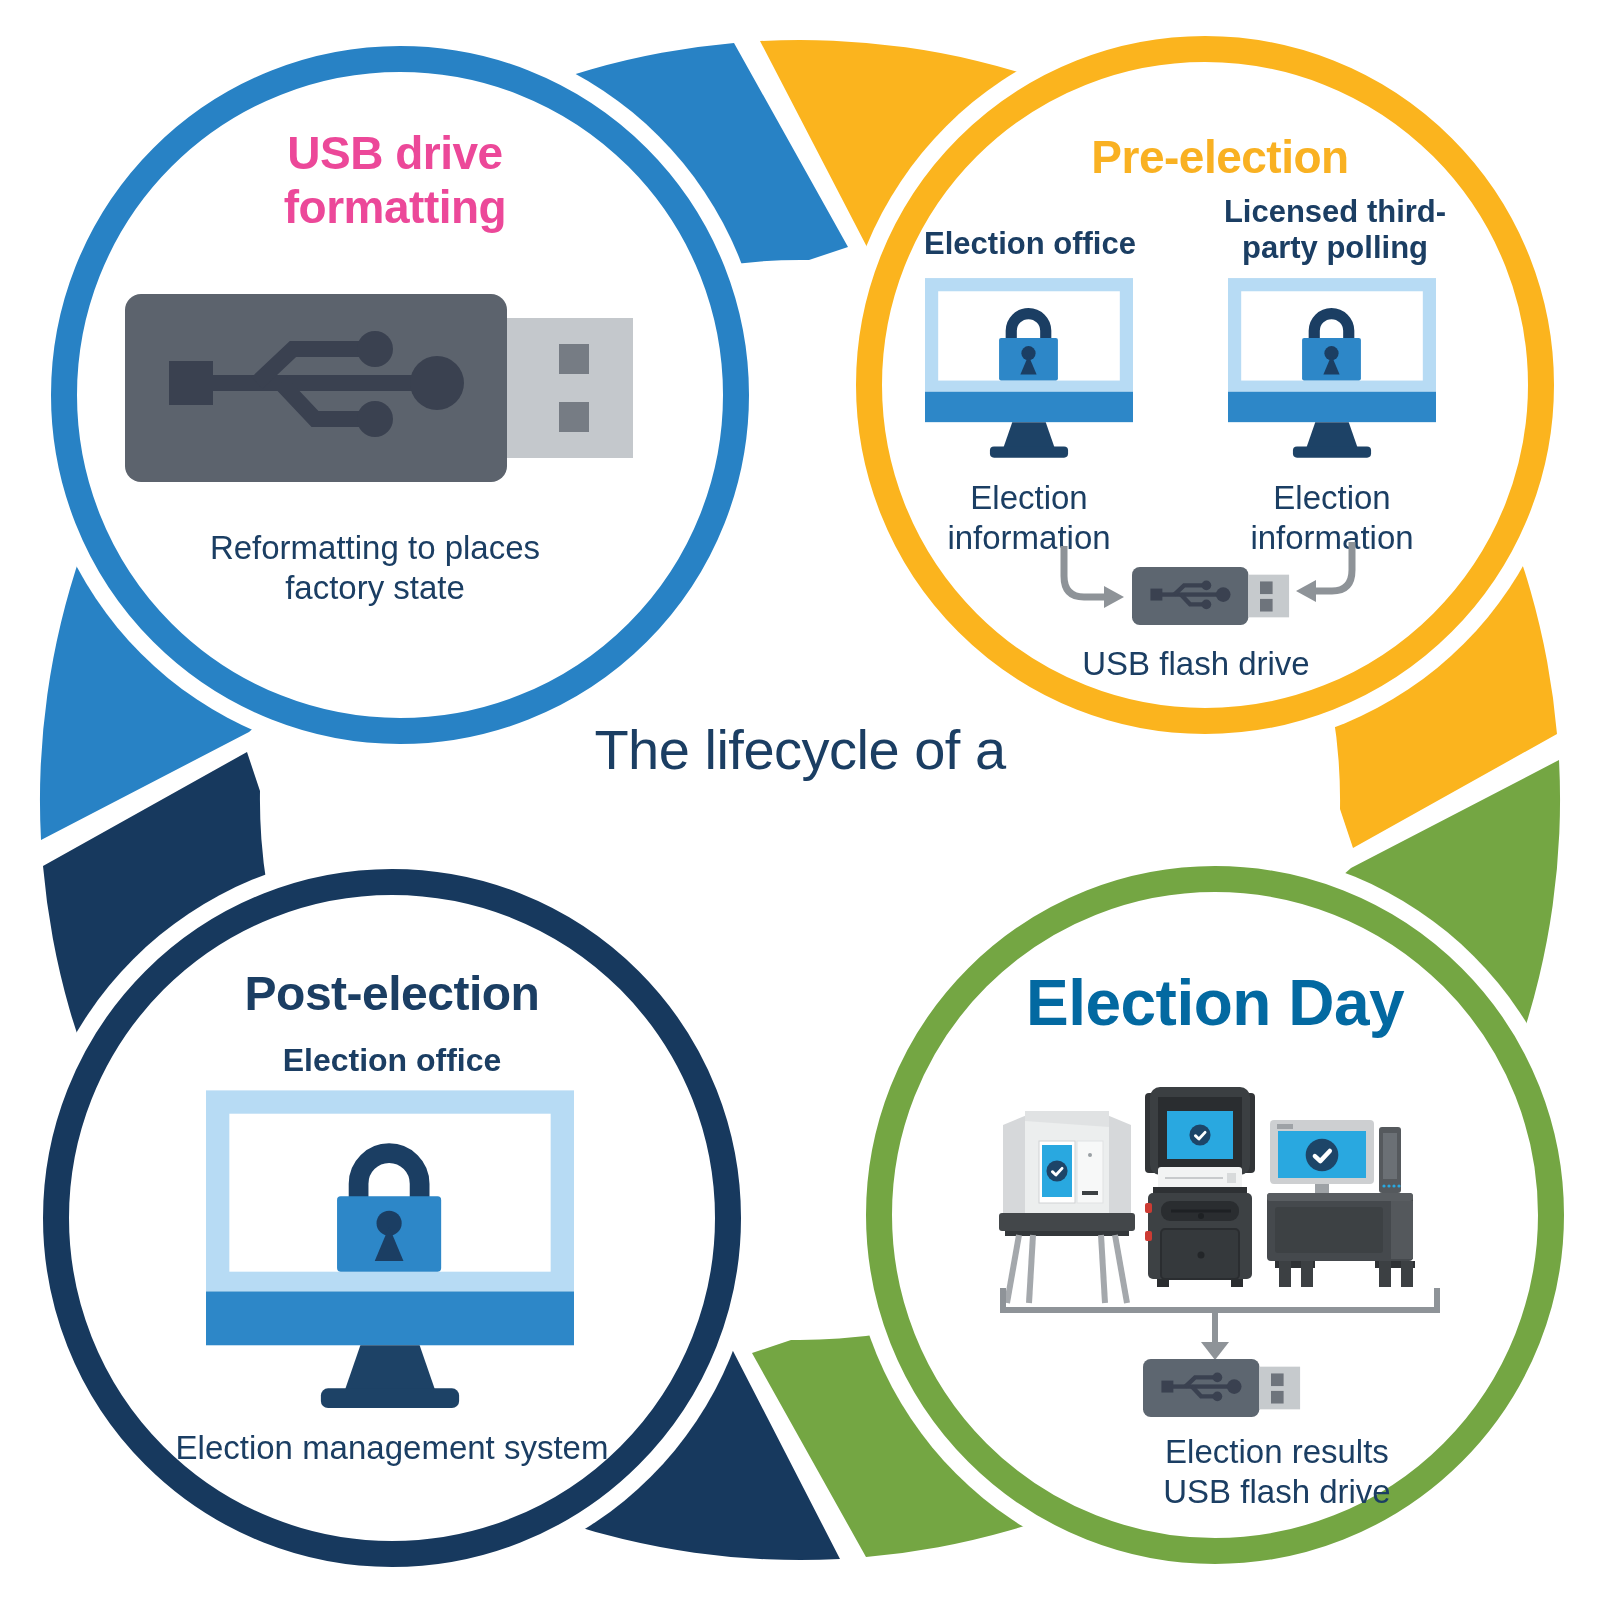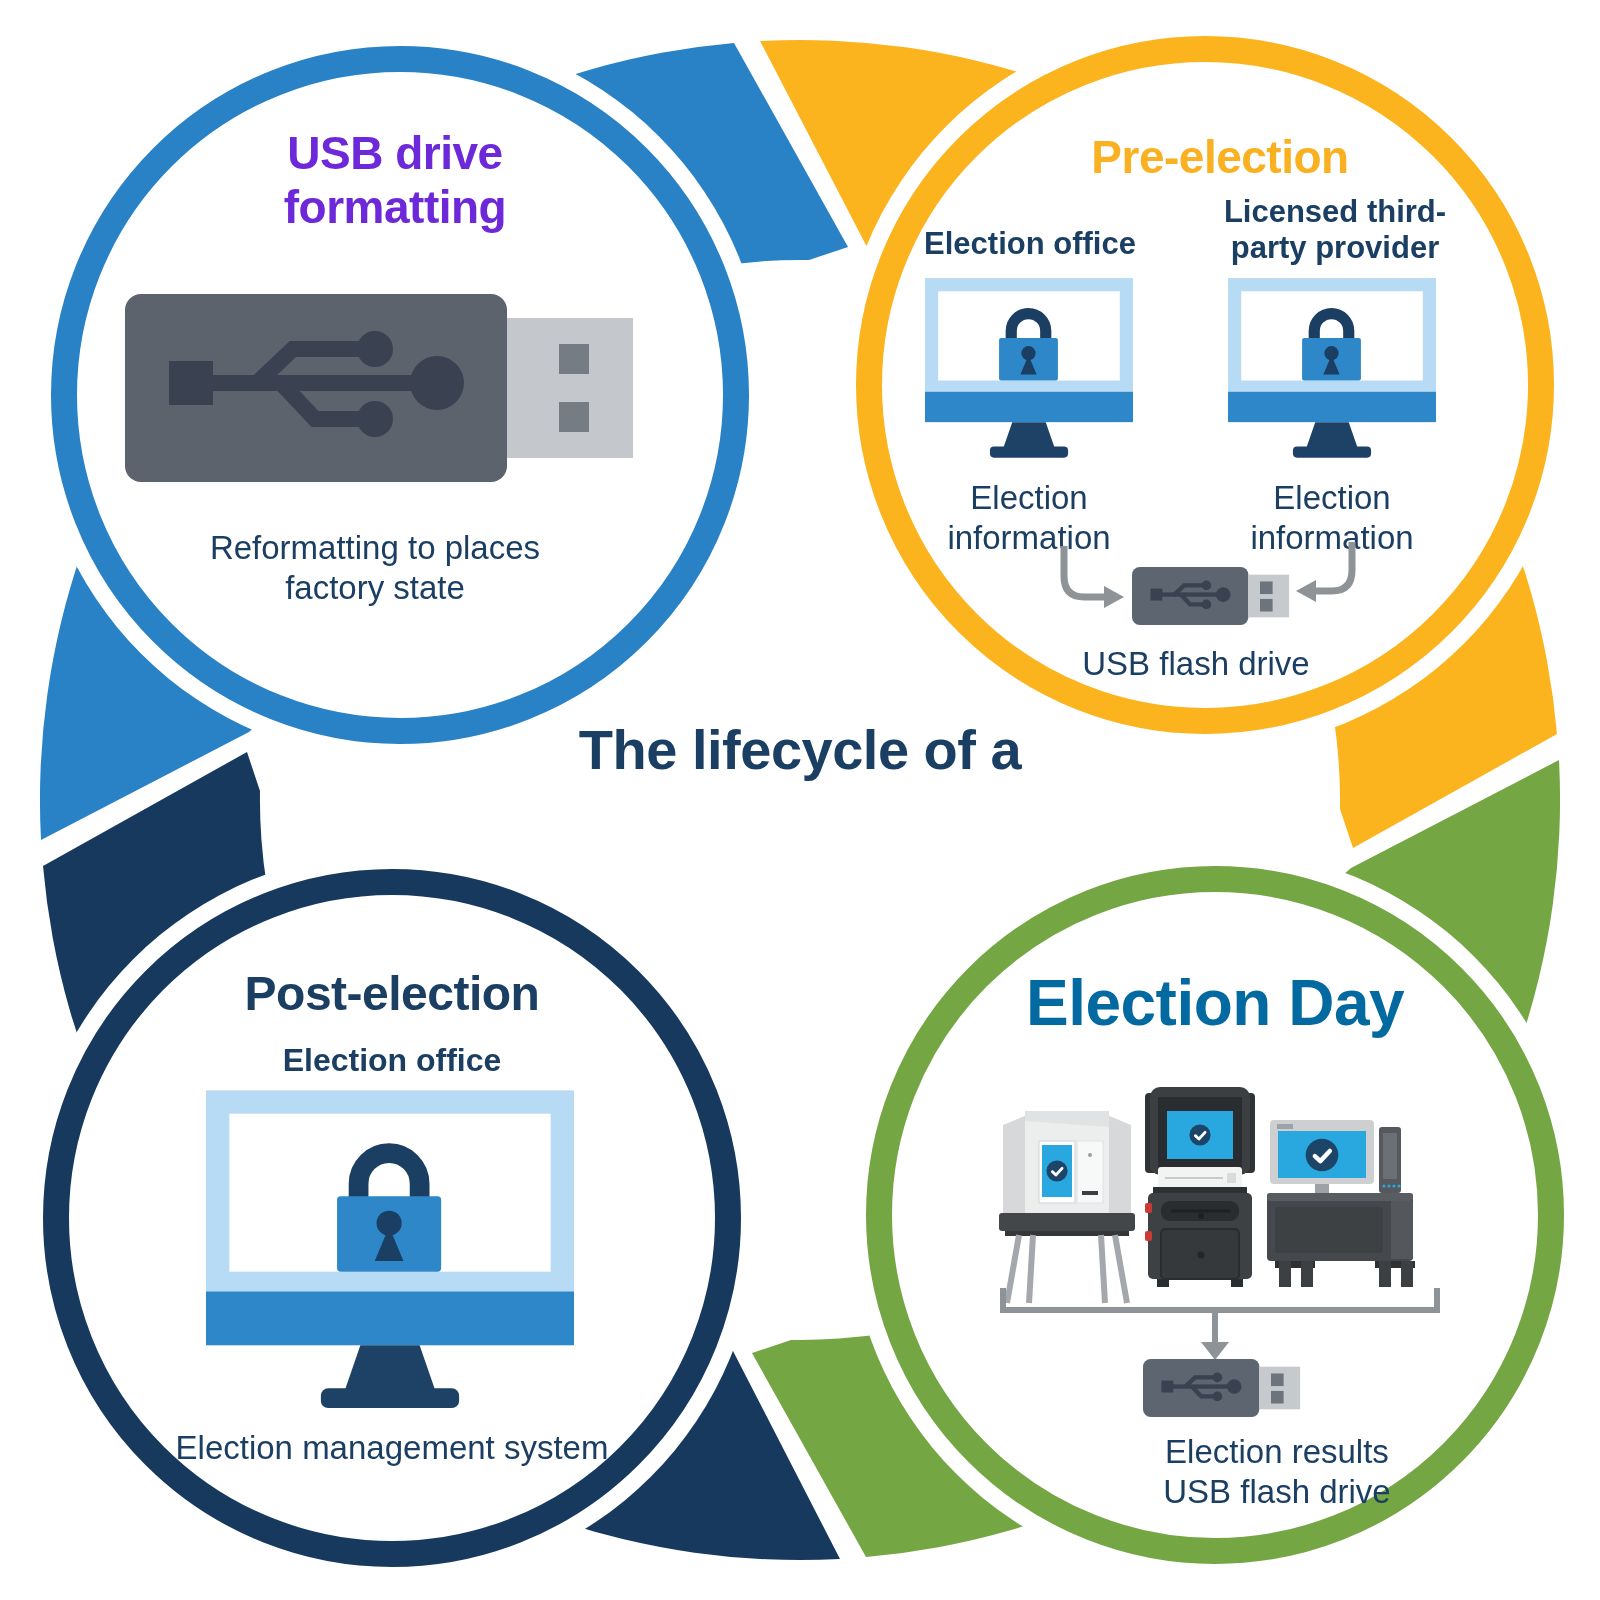--- a/index.html
+++ b/index.html
@@ -3,27 +3,27 @@
 <meta charset="utf-8">
 <style>
   html,body{margin:0;padding:0;background:#ffffff;}
   #canvas{
     position:relative;width:1600px;height:1600px;overflow:hidden;background:#ffffff;
     font-family:"Liberation Sans","DejaVu Sans",sans-serif;
   }
   .abs{position:absolute;}
   .ctr{text-align:center;}
   .stage-title{font-weight:bold;line-height:1.18;letter-spacing:-0.5px;}
-  .t-blue{color:#6d28d9;font-size:46px;}
+  .t-blue{color:#ec4899;font-size:46px;}
   .t-gold{color:#f9b122;font-size:46px;}
   .t-navy{color:#1b3e63;font-size:48px;}
   .t-green{color:#0369a1;font-size:64px;}
   .hdr{color:#1b3e63;font-weight:bold;font-size:31px;line-height:1.15;}
   .cap{color:#1b3e63;font-weight:400;font-size:33px;line-height:1.22;}
-  .main-title{color:#1b3e63;font-weight:bold;font-size:56px;line-height:1.0;letter-spacing:-0.5px;}
+  .main-title{color:#1b3e63;font-weight:normal;font-size:56px;line-height:1.0;letter-spacing:-0.5px;}
   svg{display:block;}
 </style>
 </head>
 <body>
 
 <div id="canvas">
 
   <svg class="abs" style="left:0;top:0" width="1600" height="1600" viewBox="0 0 1600 1600" xmlns="http://www.w3.org/2000/svg" xmlns:xlink="http://www.w3.org/1999/xlink">
     <defs>
 
@@ -89,21 +89,21 @@
     <rect x="434" y="56" width="30" height="30" fill="#767c84"></rect>
     <rect x="434" y="114" width="30" height="30" fill="#767c84"></rect>
     <use href="#trident" xlink:href="#trident" transform="translate(44,11)"></use>
   </svg>
 
   <div class="abs ctr cap" style="left:175px;top:528px;width:400px">Reformatting to places factory state</div>
 
   <div class="abs ctr stage-title t-gold" style="left:1020px;top:130px;width:400px">Pre-election</div>
 
   <div class="abs ctr hdr" style="left:905px;top:226px;width:250px">Election office</div>
-  <div class="abs ctr hdr" style="left:1205px;top:194px;width:260px">Licensed third-party provider</div>
+  <div class="abs ctr hdr" style="left:1205px;top:194px;width:260px">Licensed third-party polling</div>
 
   <svg class="abs" style="left:925px;top:278px" width="208" height="197" viewBox="0 0 205 194" xmlns="http://www.w3.org/2000/svg" xmlns:xlink="http://www.w3.org/1999/xlink">
     <use href="#monitor-lock" xlink:href="#monitor-lock"></use>
   </svg>
   <svg class="abs" style="left:1228px;top:278px" width="208" height="197" viewBox="0 0 205 194" xmlns="http://www.w3.org/2000/svg" xmlns:xlink="http://www.w3.org/1999/xlink">
     <use href="#monitor-lock" xlink:href="#monitor-lock"></use>
   </svg>
 
   <div class="abs ctr cap" style="left:914px;top:478px;width:230px">Election information</div>
   <div class="abs ctr cap" style="left:1217px;top:478px;width:230px">Election information</div>

